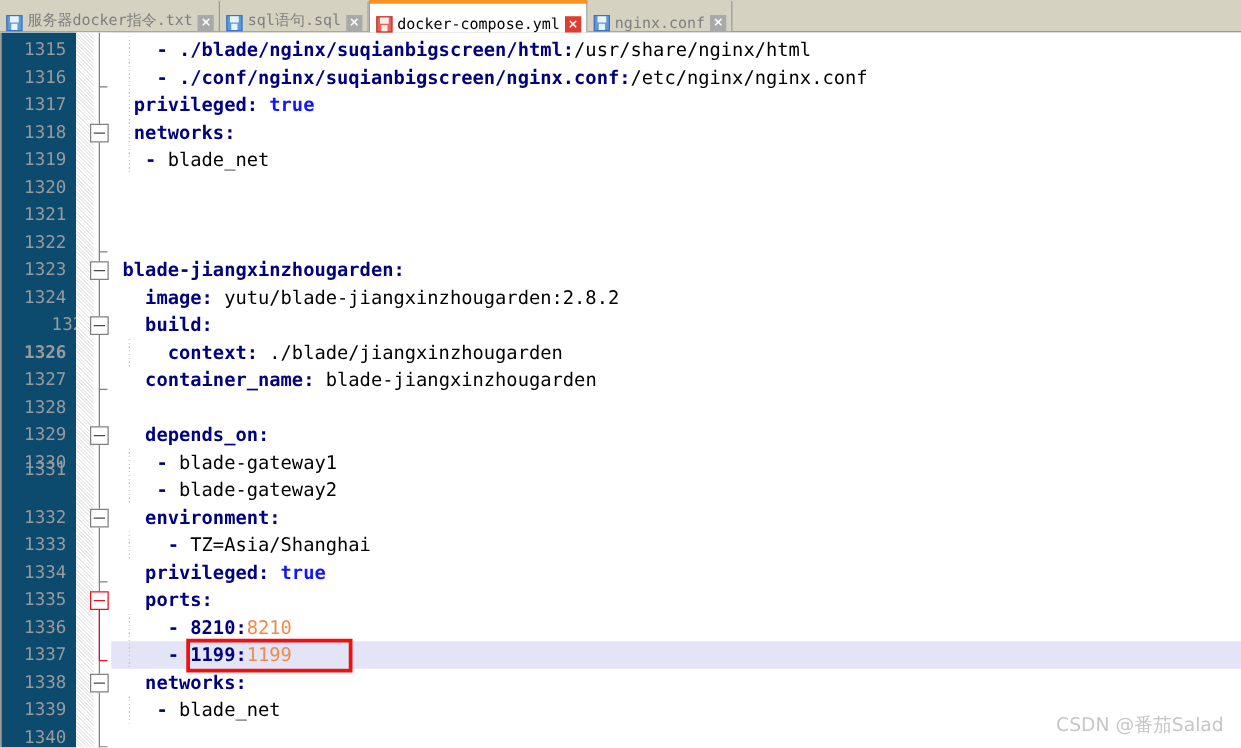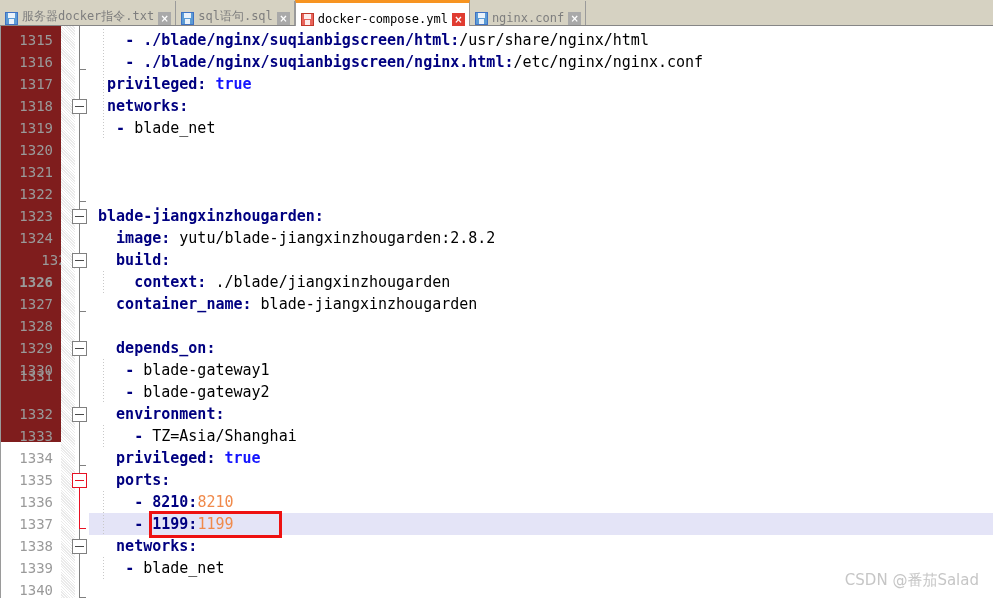--- a/index.html
+++ b/index.html
@@ -66,22 +66,22 @@
   }
   .closebtn.red{background:#e03c31;}
   
   #editor{
     position:absolute;left:0;top:26px;width:993px;height:572px;
     background:#ffffff;overflow:hidden;
     border-left:1px solid #9a9a9a;
     box-sizing:border-box;
   }
   #gutter{
-    position:absolute;left:0;top:0;width:60px;height:416px;
-    background:#7f1d1d;
+    position:absolute;left:0;top:0;width:60px;height:572px;
+    background:#0c4a6e;
   }
   #foldmargin{
     position:absolute;left:60px;top:0;width:28px;height:572px;
     background:#ffffff;
   }
   #foldmargin .stripe{
     position:absolute;left:0;top:0;width:14px;height:100%;
     background:repeating-linear-gradient(45deg,#eaeaea 0 1px,#ffffff 1px 2px);
   }
   #foldline{
@@ -215,21 +215,21 @@
       <div class="foldbox" style="top: 381px;"></div>
       <div class="foldtick" style="top: 439px;"></div>
       <div class="foldbox red" style="top: 447px;"></div>
       <div class="foldredline" style="top: 462px; height: 40px;"></div>
       <div class="foldredfoot" style="top: 502px;"></div>
       <div class="foldbox" style="top: 513px;"></div>
       <div class="foldtick" style="top: 571px;"></div>
     </div>
   <div id="code">
       <div class="cline" style="top: 3px;"><span class="plain">    </span><span class="dash">- </span><span class="key">./blade/nginx/suqianbigscreen/html</span><span class="key">:</span><span class="val">/usr/share/nginx/html</span></div>
-      <div class="cline" style="top: 25px;"><span class="plain">    </span><span class="dash">- </span><span class="key">./blade/nginx/suqianbigscreen/nginx.html</span><span class="key">:</span><span class="val">/etc/nginx/nginx.conf</span></div>
+      <div class="cline" style="top: 25px;"><span class="plain">    </span><span class="dash">- </span><span class="key">./conf/nginx/suqianbigscreen/nginx.conf</span><span class="key">:</span><span class="val">/etc/nginx/nginx.conf</span></div>
       <div class="cline" style="top: 47px;"><span class="plain">  </span><span class="key">privileged:</span><span class="val"> </span><span class="bool">true</span></div>
       <div class="cline" style="top: 69px;"><span class="plain">  </span><span class="key">networks:</span></div>
       <div class="cline" style="top: 91px;"><span class="plain">   </span><span class="dash">- </span><span class="val">blade_net</span></div>
       <div class="cline" style="top: 113px;"></div>
       <div class="cline" style="top: 135px;"></div>
       <div class="cline" style="top: 157px;"></div>
       <div class="cline" style="top: 179px;"><span class="plain"> </span><span class="key">blade-jiangxinzhougarden:</span></div>
       <div class="cline" style="top: 201px;"><span class="plain">   </span><span class="key">image:</span><span class="val"> yutu/blade-jiangxinzhougarden:2.8.2</span></div>
       <div class="cline" style="top: 223px;"><span class="plain">   </span><span class="key">build:</span></div>
       <div class="cline" style="top: 245px;"><span class="plain">     </span><span class="key">context:</span><span class="val"> ./blade/jiangxinzhougarden</span></div>

